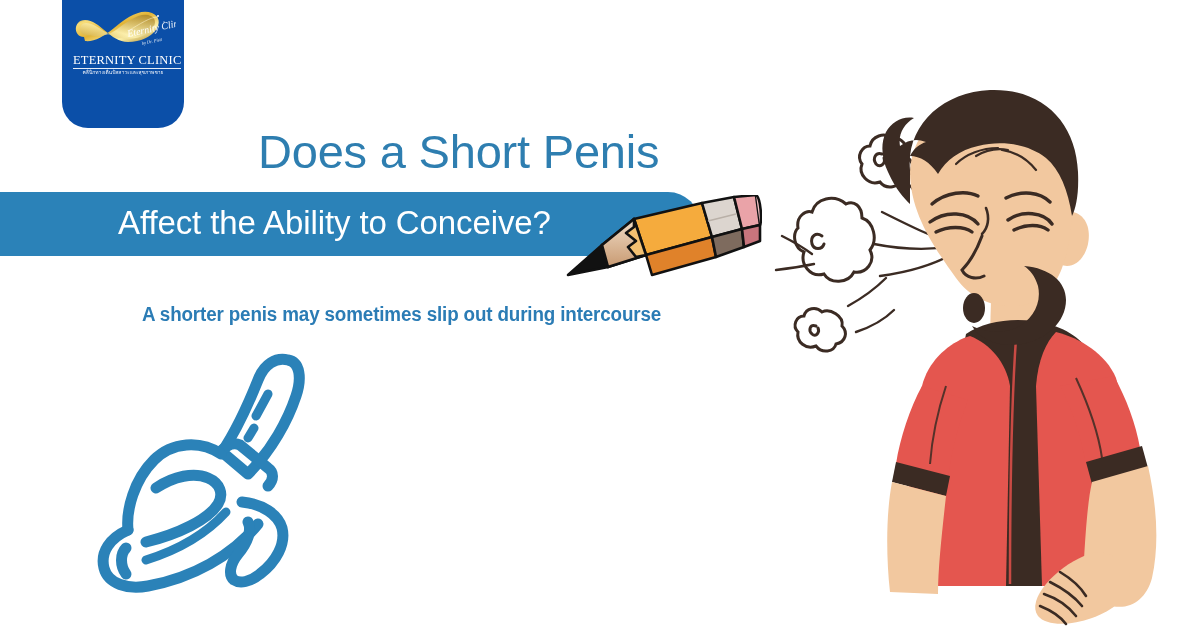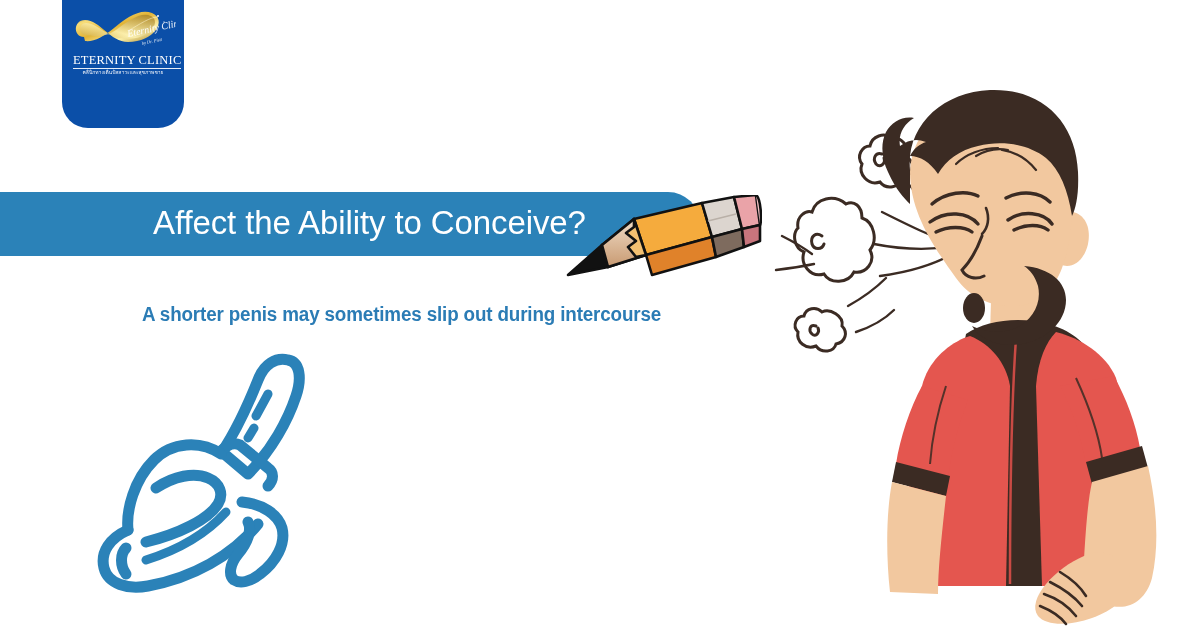--- a/index.html
+++ b/index.html
@@ -98,21 +98,20 @@
   .banner-text {
     position: absolute;
     left: 118px;
     top: 206px;
     color: #ffffff;
     font-size: 33px;
     font-weight: 400;
     letter-spacing: -0.1px;
     white-space: nowrap;
     line-height: 1;
-    margin-left: 35px;
   }
 
   
   .pencil {
     position: absolute;
     left: 562px;
     top: 195px;
     width: 200px;
     height: 92px;
   }
@@ -182,20 +181,21 @@
       </svg>
 
       <div class="logo-name-wrap">
         <span class="logo-name-txt">ETERNITY CLINIC</span>
       </div>
 
       <div class="logo-sub">คลินิกทางเดินปัสสาวะและสุขภาพชาย</div>
     </div>
   </div>
 
+  <div class="headline">Does a Short Penis</div>
 
   <div class="banner"></div>
   <div class="banner-text">Affect the Ability to Conceive?</div>
 
   <svg class="pencil" viewBox="0 0 200 92">
     <g stroke="#111111" stroke-width="2.6" stroke-linejoin="round">
 
       <path d="M6 80 L40 50 L46 72 Z" fill="#111111"></path>
 
       <path d="M40 50 L72 24 L84 60 L46 72 Z" fill="#e9cdb0"></path>

